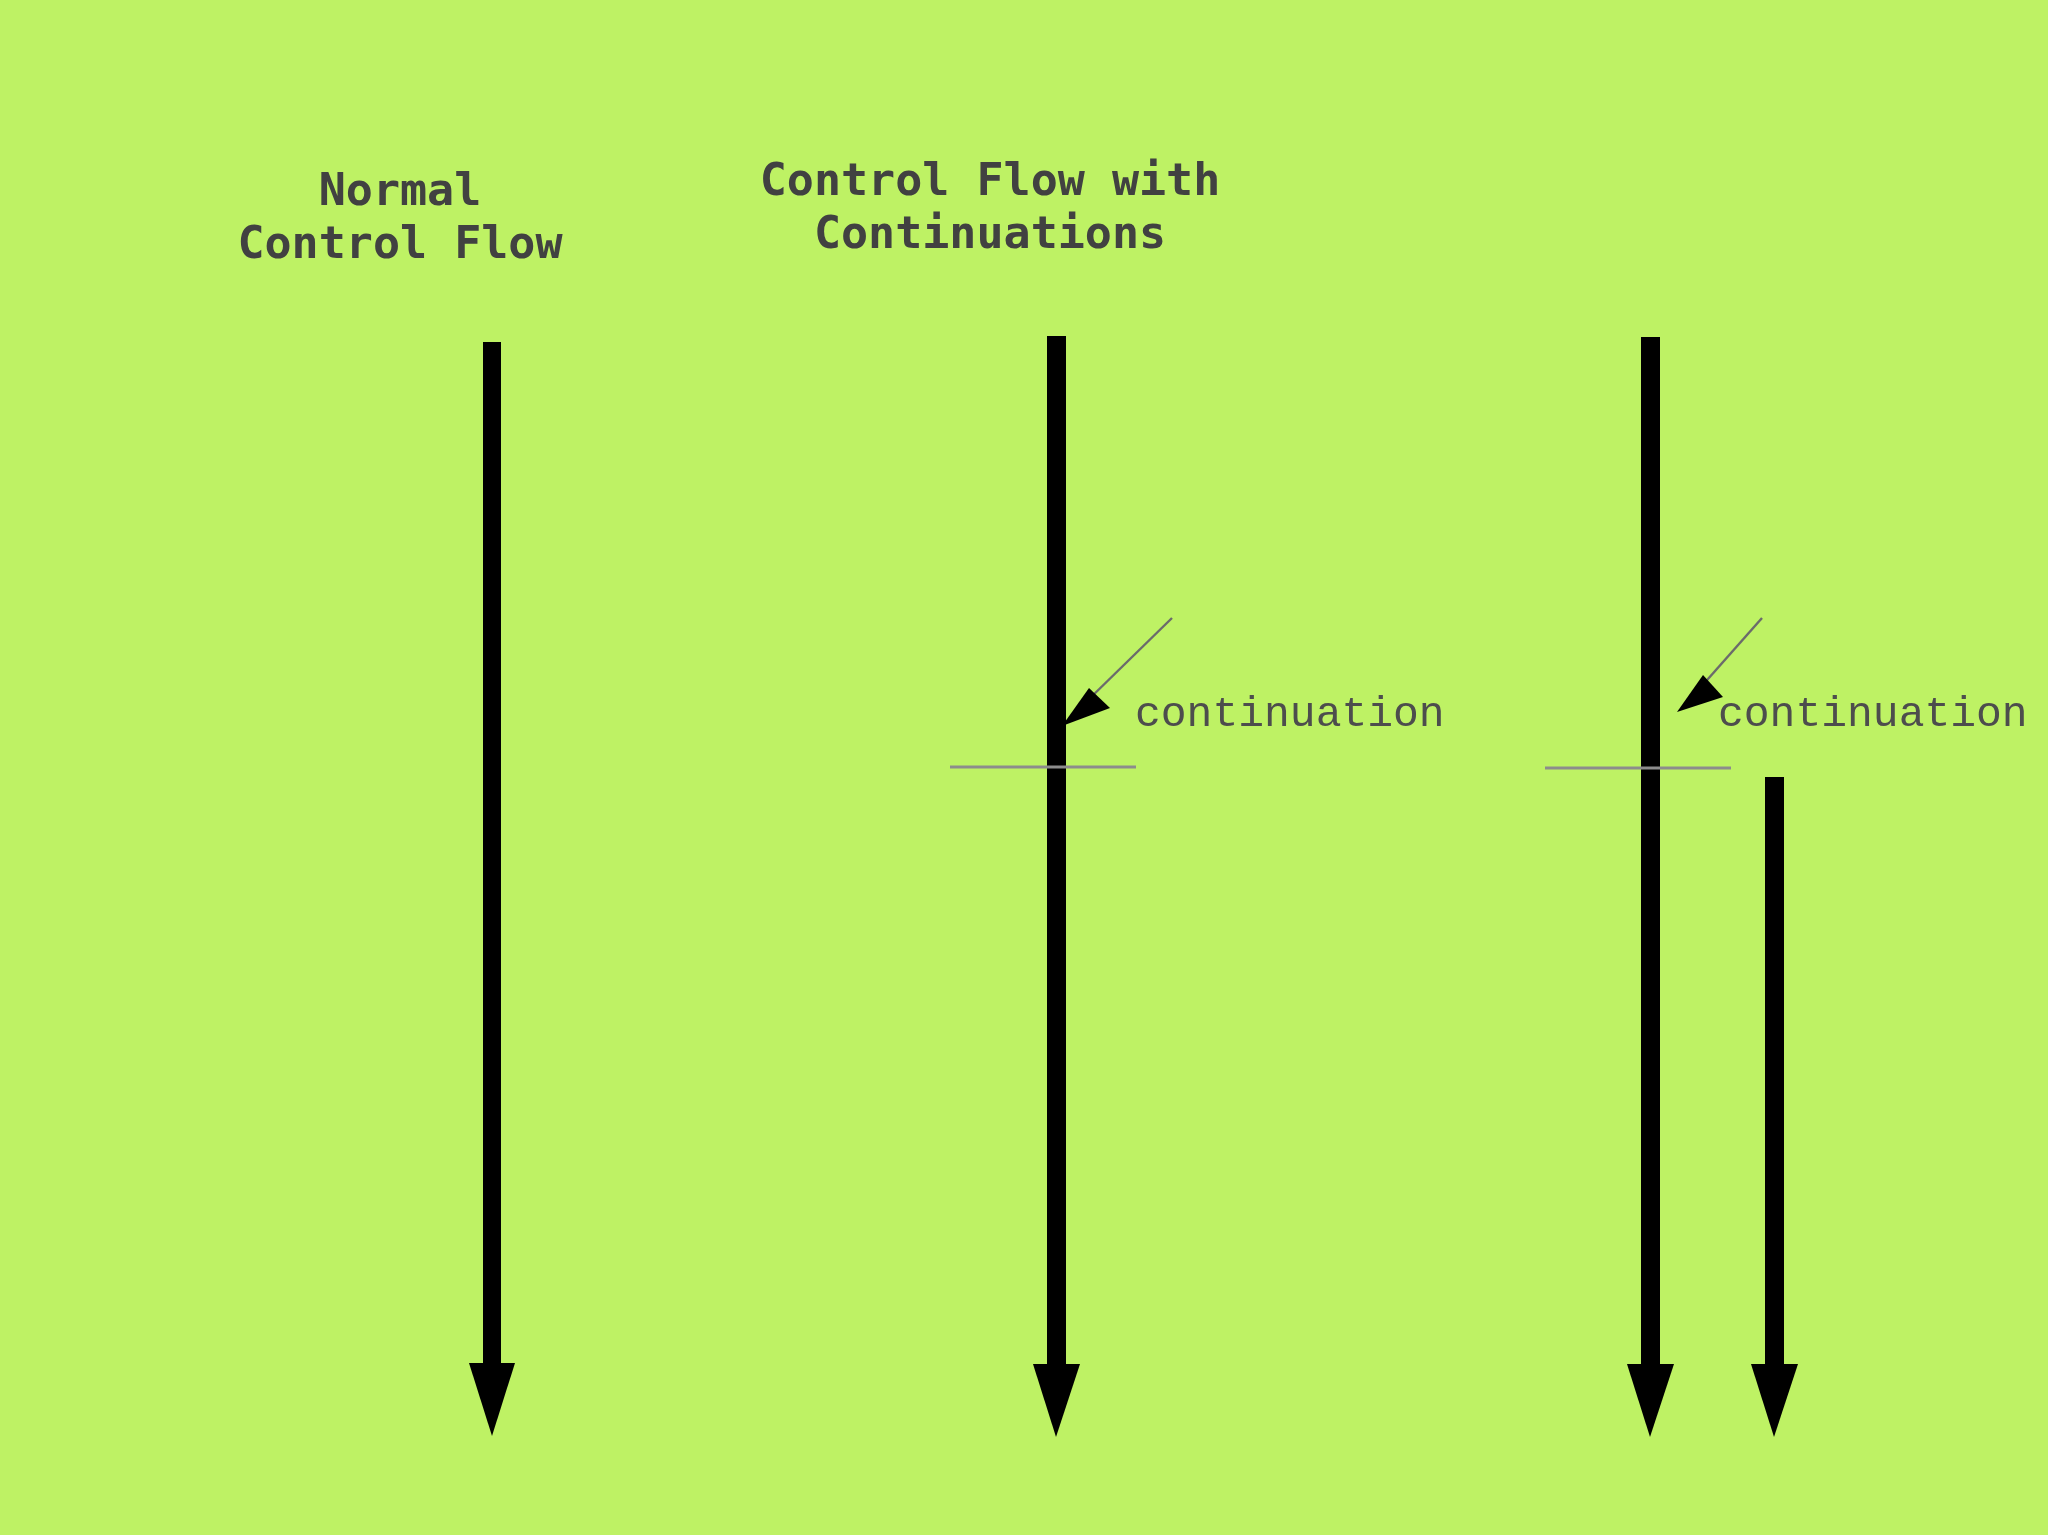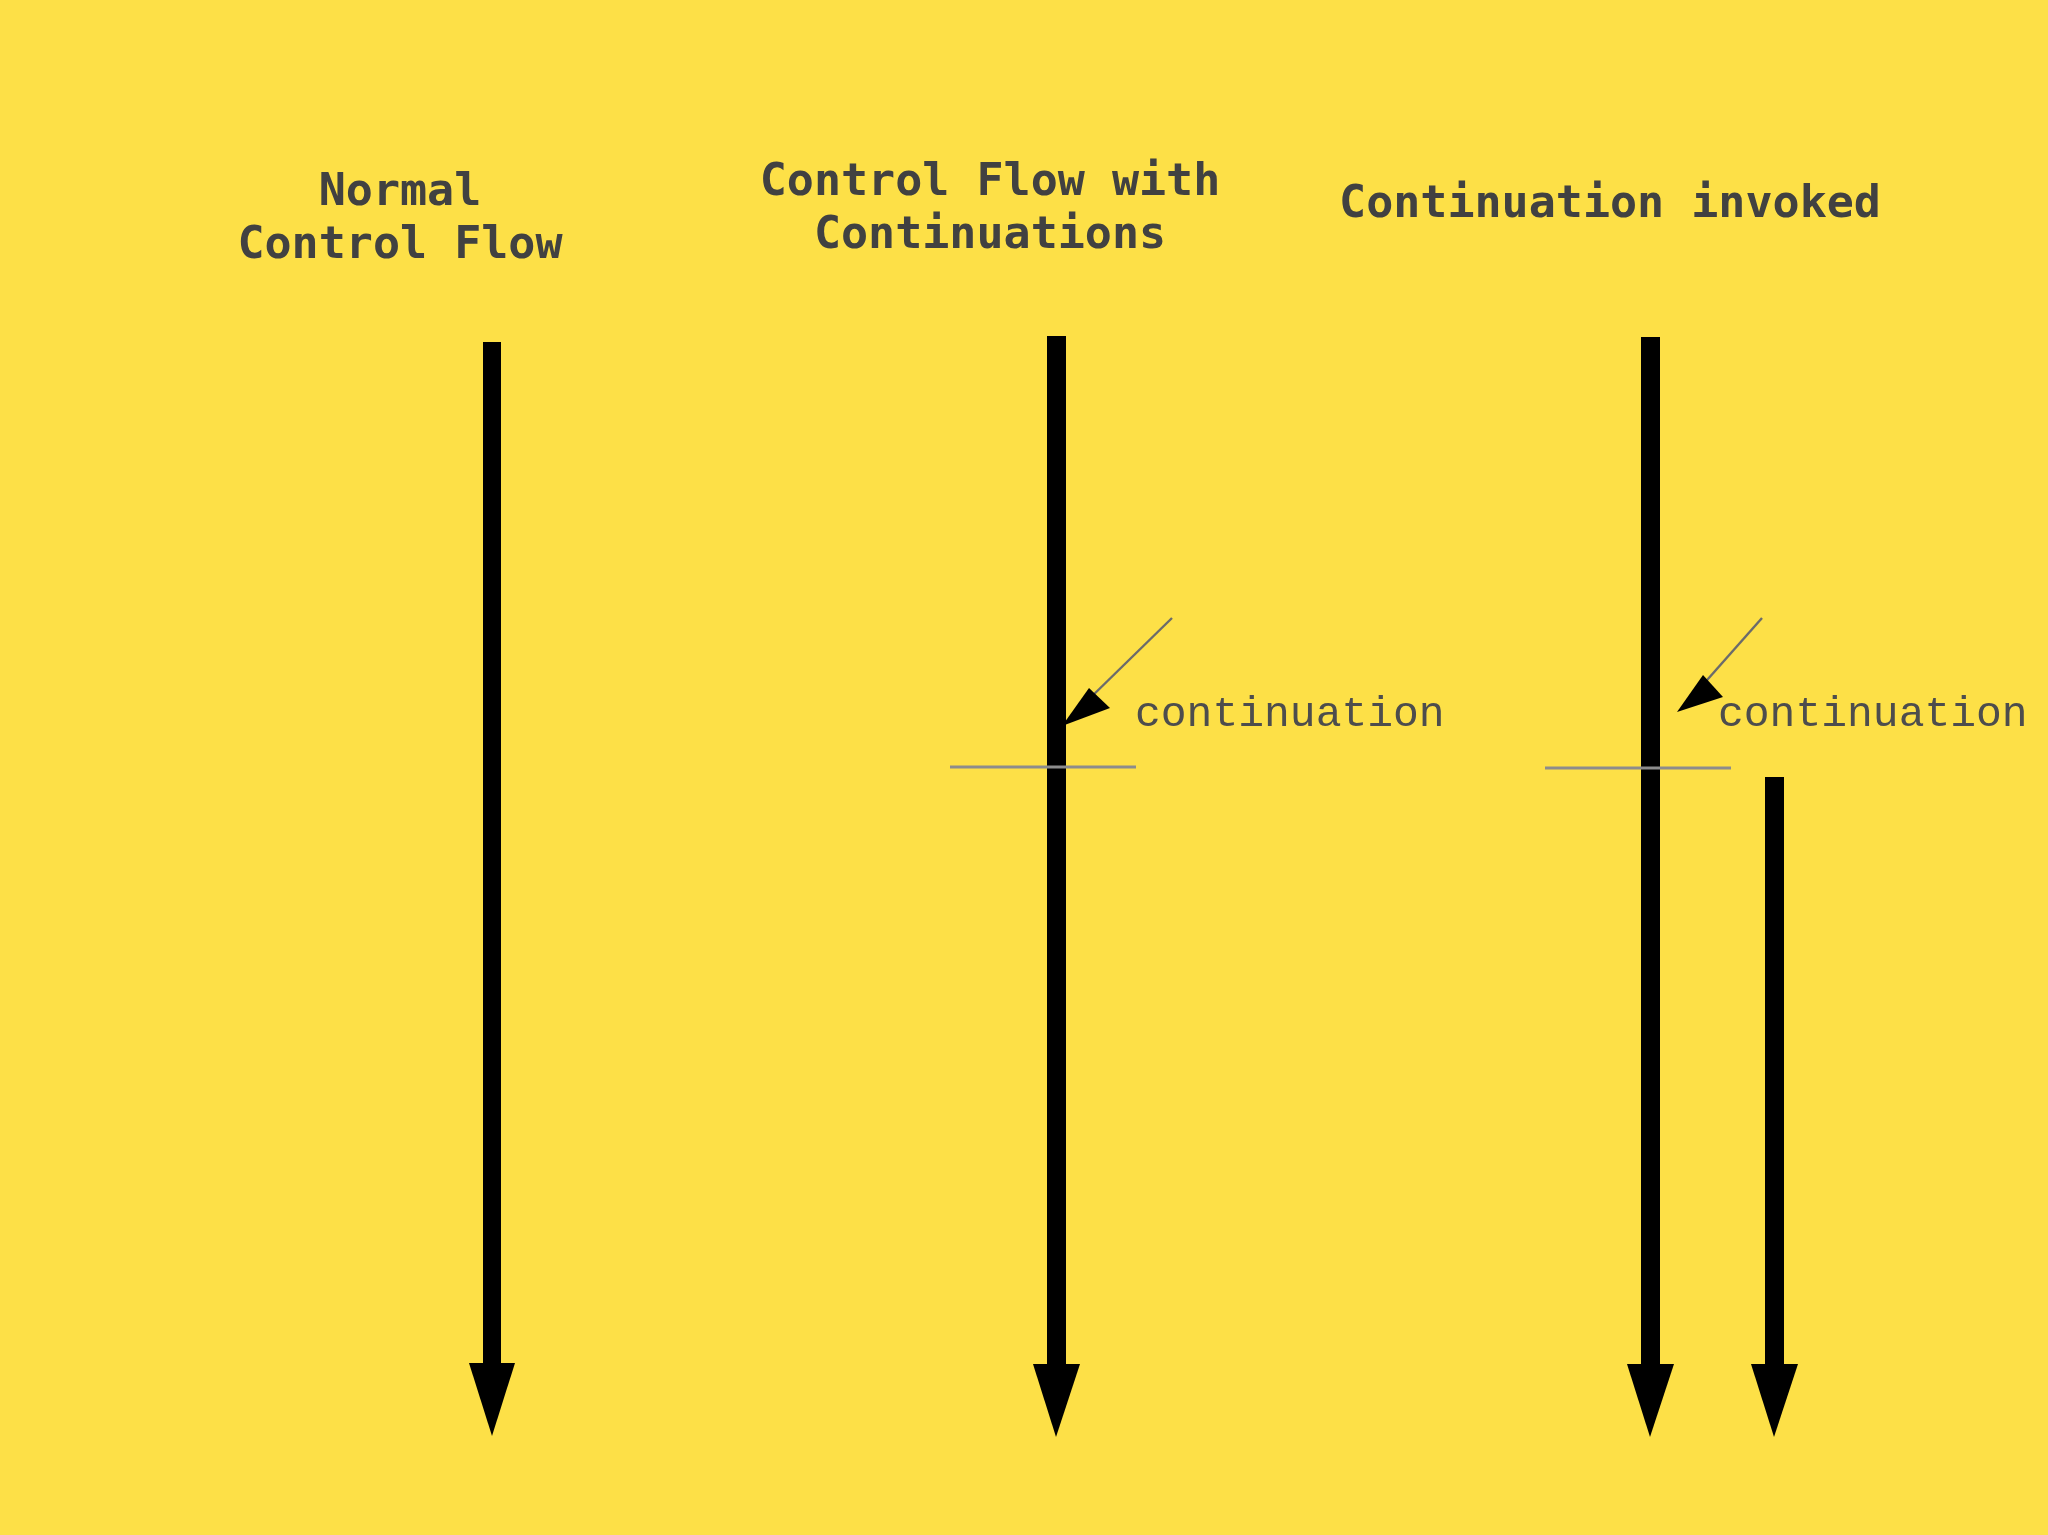--- a/index.html
+++ b/index.html
@@ -10,21 +10,21 @@
   body {
     width: 2048px;
     height: 1535px;
     overflow: hidden;
     font-family: "DejaVu Sans", sans-serif;
   }
   #diagram-root {
     position: relative;
     width: 2048px;
     height: 1535px;
-    background: #fde047;
+    background: #bef264;
   }
   .panel-title {
     position: absolute;
     font-family: "DejaVu Sans Mono", "Liberation Mono", monospace;
     font-weight: bold;
     color: #414141;
     text-align: center;
     line-height: 1.18;
     white-space: pre-line;
     letter-spacing: 0px;
@@ -74,21 +74,20 @@
 <body>
 
 <div id="diagram-root">
 
   <div class="panel-title" id="title-normal">Normal
 Control Flow</div>
 
   <div class="panel-title" id="title-cont">Control Flow with
 Continuations</div>
 
-  <div class="panel-title" id="title-invoked">Continuation invoked</div>
 
   <svg class="flow-svg" viewBox="0 0 2048 1535" xmlns="http://www.w3.org/2000/svg">
 
     <g>
       <rect x="483" y="342" width="18" height="1021" fill="#000000"></rect>
       <polygon points="469,1363 515,1363 492,1436" fill="#000000"></polygon>
     </g>
 
     <g>
       <rect x="1047" y="336" width="19" height="1028" fill="#000000"></rect>

